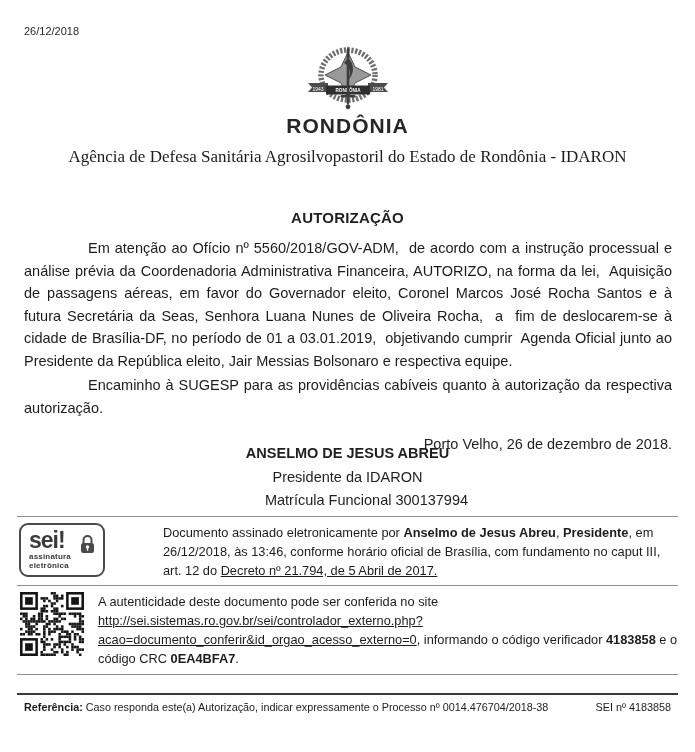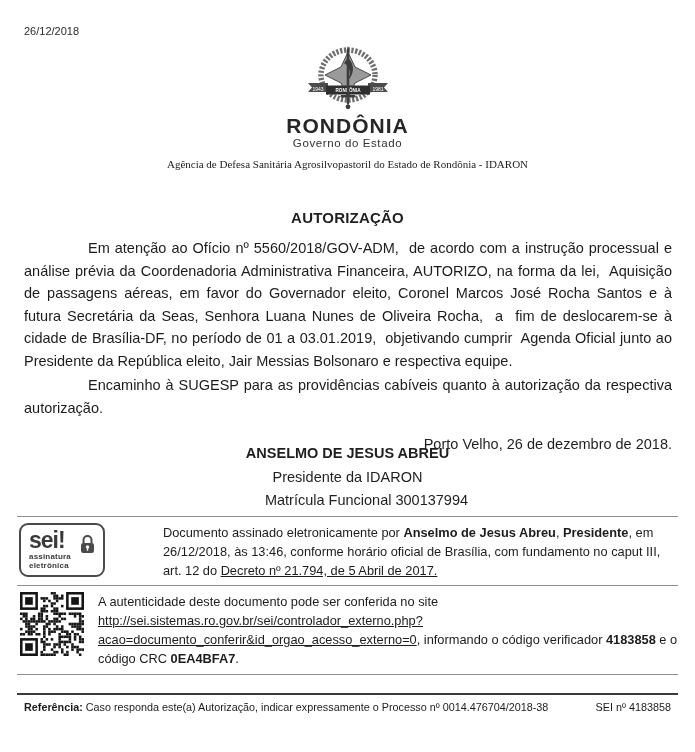--- a/index.html
+++ b/index.html
@@ -18,22 +18,22 @@
   
   .hdr-date { left:24px; top:10px; font-size:11px; color:#2a2a2a;margin-top:15px; }
   .hdr-docid { left:0; top:10px; width:100%; text-align:center; font-size:11px; color:#2a2a2a; }
 
   
   .logo-block { left:0; top:46px; width:100%; text-align:center; }
   .emblem { display:block; margin:0 auto; }
   .state-name { font-size:21px; font-weight:bold; letter-spacing:1px; color:#262626; line-height:23px; margin-top:2px; }
   .state-sub { font-size:11.5px; color:#333; letter-spacing:.6px; line-height:13px; }
 
-  .agency { left:0; top:158px; width:100%; text-align:center;
-            font-family:"Liberation Serif", serif; font-size:11px; color:#1c1c1c; }
+  .agency { left:0; top:147px; width:100%; text-align:center;
+            font-family:"Liberation Serif", serif; font-size:17px; color:#1c1c1c; }
 
   .doc-title { left:0; top:209px; width:100%; text-align:center;
                font-size:15px; font-weight:bold; letter-spacing:.2px; }
 
   .para { left:24px; width:648px; font-size:14.5px; line-height:22.5px;
           text-align:justify; text-indent:64px; white-space:pre-wrap; color:#1c1c1c; }
   .para-1 { top:237px; }
   .para-2 { top:374px; }
 
   .dateline { right:23px; top:436px; font-size:14.5px; }
@@ -82,21 +82,20 @@
       <rect x="26" y="39.5" width="44" height="9" fill="#2f2f2f"></rect>
       <text x="18" y="44.5" text-anchor="middle" font-size="5" fill="#ffffff">1943</text>
       <text x="78" y="44.5" text-anchor="middle" font-size="5" fill="#ffffff">1981</text>
       <text x="48" y="46.2" text-anchor="middle" font-size="4.6" font-weight="bold" fill="#ffffff">RONDÔNIA</text>
       <polygon points="48,0 49.3,4 49.3,50 46.7,50 46.7,4" fill="#3d3d3d"></polygon>
       <rect x="40.5" y="49" width="15" height="2.6" rx="1" fill="#3d3d3d"></rect>
       <rect x="46.9" y="51.6" width="2.2" height="7" fill="#3d3d3d"></rect>
       <circle cx="48" cy="60.8" r="2.4" fill="#3d3d3d"></circle>
     </svg>
     <div class="state-name">RONDÔNIA</div>
-    <div class="state-sub">Governo do Estado</div>
   </div>
 
   <div class="abs agency">Agência de Defesa Sanitária Agrosilvopastoril do Estado de Rondônia - IDARON</div>
 
   <div class="abs doc-title">AUTORIZAÇÃO</div>
 
   <div class="abs para para-1">Em atenção ao Ofício nº 5560/2018/GOV-ADM,  de acordo com a instrução processual e análise prévia da Coordenadoria Administrativa Financeira, AUTORIZO, na forma da lei,  Aquisição de passagens aéreas, em favor do Governador eleito, Coronel Marcos José Rocha Santos e à futura Secretária da Seas, Senhora Luana Nunes de Oliveira Rocha,  a  fim de deslocarem-se à cidade de Brasília-DF, no período de 01 a 03.01.2019,  objetivando cumprir  Agenda Oficial junto ao Presidente da República eleito, Jair Messias Bolsonaro e respectiva equipe.</div>
   <div class="abs para para-2">Encaminho à SUGESP para as providências cabíveis quanto à autorização da respectiva autorização.</div>
 
   <div class="abs dateline">Porto Velho, 26 de dezembro  de 2018.</div>

